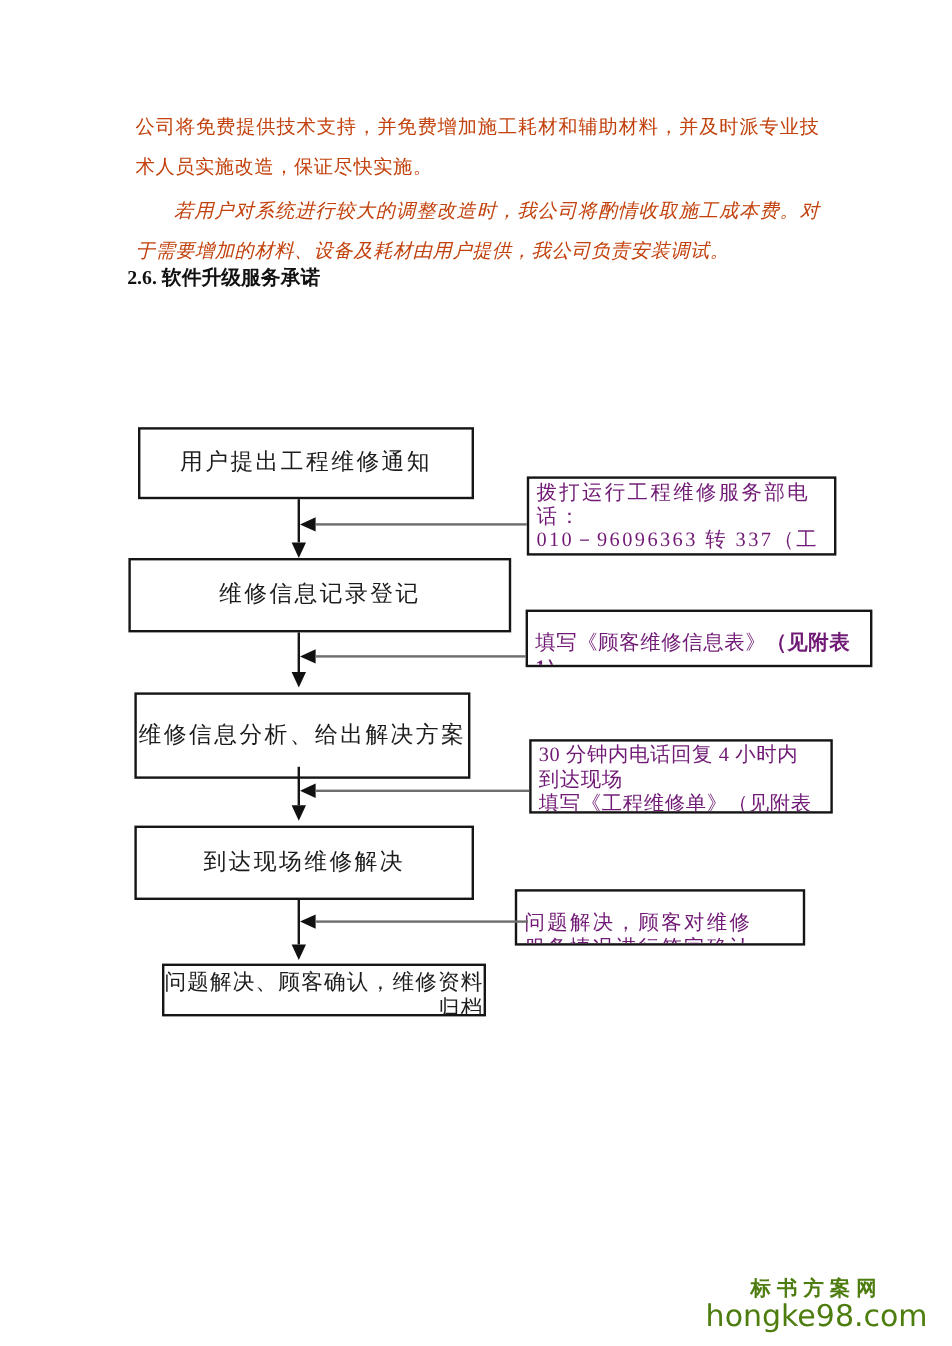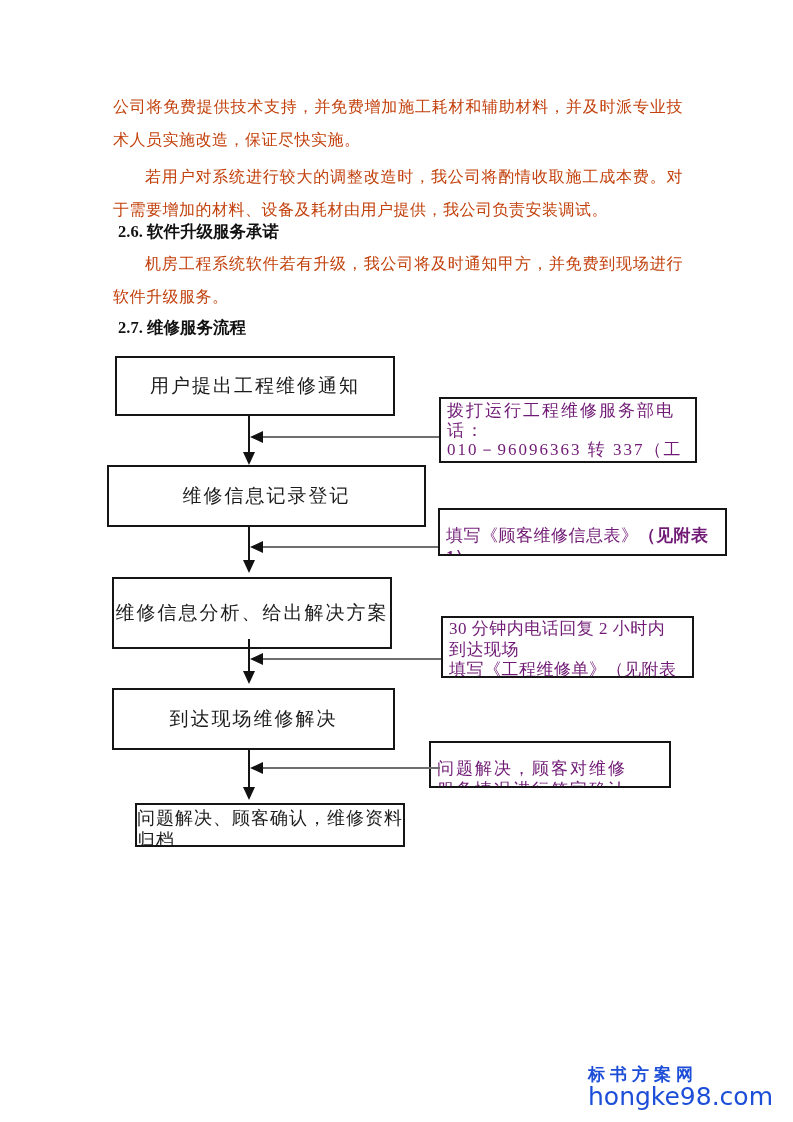--- a/index.html
+++ b/index.html
@@ -4,78 +4,76 @@
 <style>
   html,body{margin:0;padding:0;background:#ffffff;}
   .page{
     position:relative;width:793px;height:1122px;background:#ffffff;overflow:hidden;
     font-family:"Liberation Serif","DejaVu Serif",serif;color:#1c1c1c;
   }
   .bodytext{
     position:absolute;left:113px;width:570px;font-size:16px;line-height:33px;
     text-align:justify;letter-spacing:0.5px;color:#c2410c;
   }
-  .indent{text-indent:2em;}
+  .indent{text-indent:2em;font-style:italic;}
   .heading{
-    position:absolute;left:118px;width:570px;font-size:16.5px;line-height:33px;
+    position:absolute;left:106px;width:570px;font-size:16.5px;line-height:33px;
     font-weight:bold;color:#111;
   }
   .flowbox{
     position:absolute;border:2px solid #151515;background:#fff;box-sizing:border-box;
-    display:flex;align-items:center;justify-content:center;text-align:left;
+    display:flex;align-items:center;justify-content:center;text-align:right;
     font-size:19px;letter-spacing:2px;color:#1c1c1c;overflow:hidden;line-height:22px;
   }
   .anno{
     position:absolute;border:2px solid #151515;background:#fff;box-sizing:border-box;
     font-size:17px;line-height:20.5px;letter-spacing:2px;color:#701a75;
     padding:15px 4px 0 6px;overflow:hidden;white-space:pre-wrap;
   }
   .vline{position:absolute;width:2px;background:#151515;}
   .hline{position:absolute;height:2px;background:#6e6e6e;}
   .arrow-down{
     position:absolute;width:0;height:0;
     border-left:6px solid transparent;border-right:6px solid transparent;
     border-top:13px solid #111;
   }
   .arrow-left{
     position:absolute;width:0;height:0;
     border-top:6px solid transparent;border-bottom:6px solid transparent;
     border-right:13px solid #111;
   }
   .watermark{
-    position:absolute;right:20px;top:1064px;text-align:left;color:#1d4ed8;
+    position:absolute;right:20px;top:1064px;text-align:center;color:#4d7c0f;
     font-family:"DejaVu Sans","Liberation Sans",sans-serif;
   }
   .wm-cn{font-size:17px;font-weight:bold;letter-spacing:5px;line-height:20px;}
   .wm-url{font-size:25px;font-weight:normal;letter-spacing:0;line-height:26px;}
 </style>
 </head>
 <body>
 
 <div class="page">
 
   <div class="bodytext" style="top:90px">公司将免费提供技术支持，并免费增加施工耗材和辅助材料，并及时派专业技术人员实施改造，保证尽快实施。</div>
   <div class="bodytext indent" style="top:160px">若用户对系统进行较大的调整改造时，我公司将酌情收取施工成本费。对于需要增加的材料、设备及耗材由用户提供，我公司负责安装调试。</div>
   <div class="heading" style="top:215px">2.6. 软件升级服务承诺</div>
-  <div class="bodytext indent" style="top:247px">机房工程系统软件若有升级，我公司将及时通知甲方，并免费到现场进行软件升级服务。</div>
-  <div class="heading" style="top:311px">2.7. 维修服务流程</div>
 
   <div class="flowbox" style="left:115px;top:356px;width:280px;height:60px">用户提出工程维修通知</div>
   <div class="flowbox" style="left:107px;top:465px;width:319px;height:62px">维修信息记录登记</div>
   <div class="flowbox" style="left:112px;top:577px;width:280px;height:72px">维修信息分析、给出解决方案</div>
   <div class="flowbox" style="left:135px;top:803px;width:270px;height:44px;font-size:18px;letter-spacing:1px;align-items:flex-start;padding-top:2px">问题解决、顾客确认，维修资料归档</div>
   <div class="flowbox" style="left:112px;top:688px;width:283px;height:62px">到达现场维修解决</div>
 
   <div class="anno" style="left:439px;top:397px;width:258px;height:66px;line-height:19.5px;padding-top:2px"><span>拨打运行工程维修服务部电
 话：
 010－96096363 转 337（工作
 时间）</span></div>
   <div class="anno" style="left:438px;top:508px;width:289px;height:48px;letter-spacing:0.5px;line-height:21px"><span>填写《顾客维修信息表》</span><span style="font-weight: bold;">（见附表
 1）</span></div>
-  <div class="anno" style="left:441px;top:616px;width:253px;height:62px;line-height:20.5px;letter-spacing:0.5px;padding-top:1px"><span>30 分钟内电话回复 2 小时内
+  <div class="anno" style="left:441px;top:616px;width:253px;height:62px;line-height:20.5px;letter-spacing:0.5px;padding-top:1px"><span>30 分钟内电话回复 4 小时内
 到达现场
 填写《工程维修单》</span><span style="font-weight: normal;">（见附表</span></div>
   <div class="anno" style="left:429px;top:741px;width:242px;height:47px;line-height:21px"><span>问题解决，顾客对维修
 服务情况进行签字确认</span></div>
 
   <div class="vline" style="left:248px;top:416px;height:36px"></div>
   <div class="arrow-down" style="left:243px;top:452px"></div>
 
   <div class="vline" style="left:248px;top:527px;height:33px"></div>
   <div class="arrow-down" style="left:243px;top:560px"></div>

